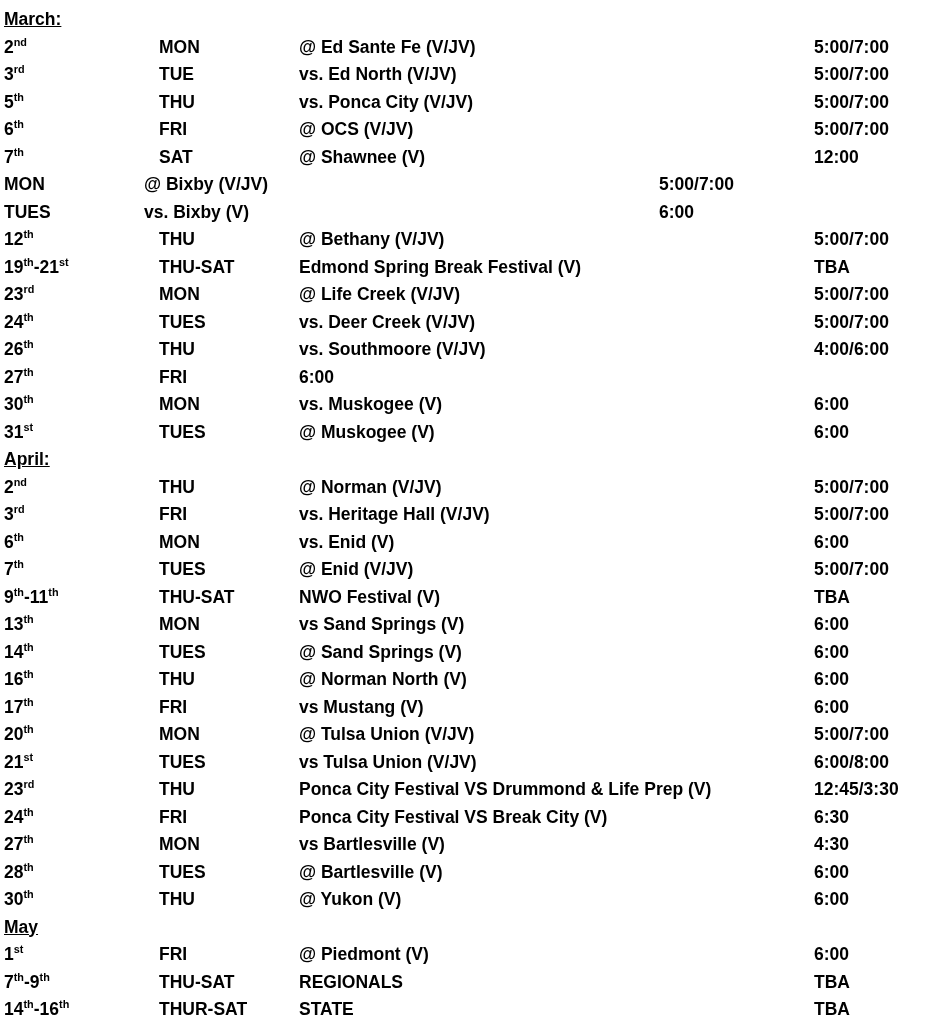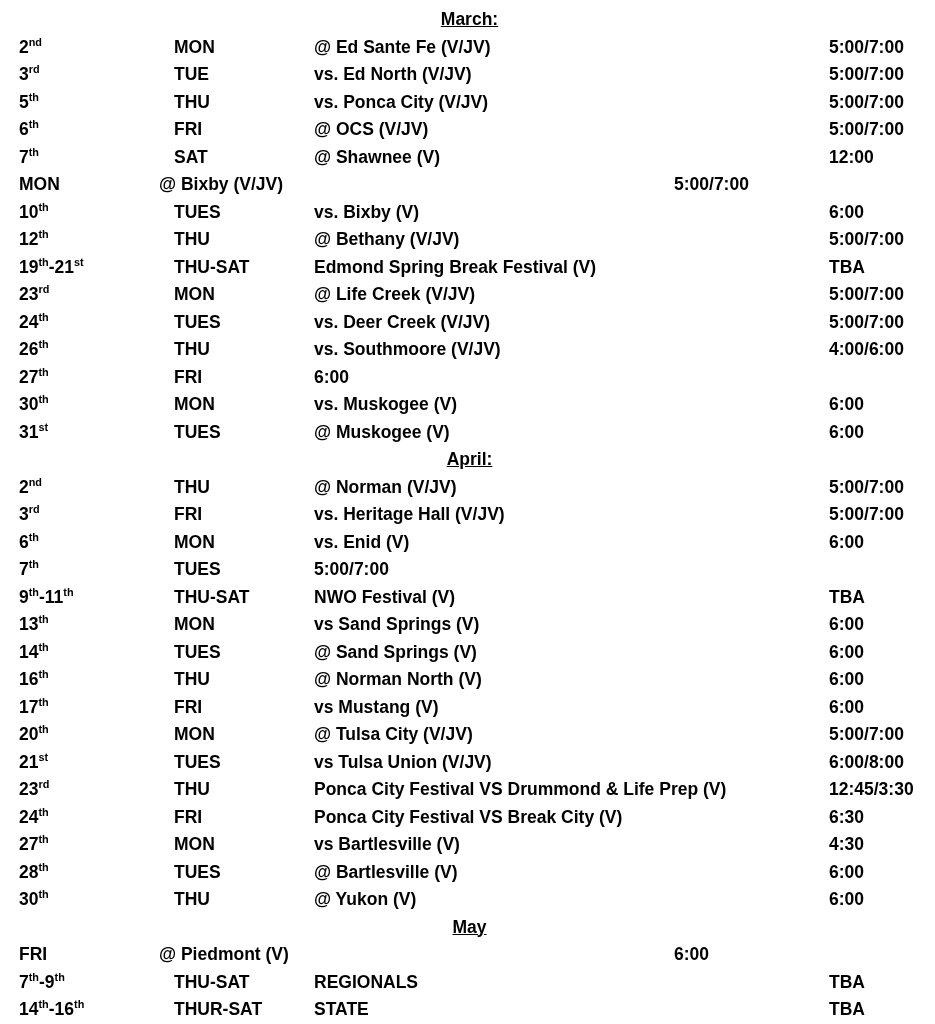--- a/index.html
+++ b/index.html
@@ -20,29 +20,27 @@
     padding: 6px 0 0 4px;
     box-sizing: border-box;
   }
   .month-heading {
     font-weight: bold;
     text-decoration: underline;
     font-size: 17.5px;
     line-height: 27.5px;
     margin: 0;
     padding: 0;
-    text-align: center;
   }
   .row {
     display: flex;
     align-items: flex-end;
     line-height: 27.5px;
     height: 27.5px;
     white-space: nowrap;
-    margin-left: 15px;
   }
   .col-date {
     width: 155px;
     flex: 0 0 155px;
   }
   .col-day {
     width: 140px;
     flex: 0 0 140px;
   }
   .col-event {
@@ -93,21 +91,20 @@
       <div class="col-day">SAT</div>
       <div class="col-event">@ Shawnee (V)</div>
       <div class="col-time">12:00</div>
     </div>
     <div class="row">
       <div class="col-day">MON</div>
       <div class="col-event">@ Bixby (V/JV)</div>
       <div class="col-time">5:00/7:00</div>
     </div>
     <div class="row">
-      <div class="col-date">10<sup>th</sup></div>
       <div class="col-day">TUES</div>
       <div class="col-event">vs. Bixby (V)</div>
       <div class="col-time">6:00</div>
     </div>
     <div class="row">
       <div class="col-date">12<sup>th</sup></div>
       <div class="col-day">THU</div>
       <div class="col-event">@ Bethany (V/JV)</div>
       <div class="col-time">5:00/7:00</div>
     </div>
@@ -167,20 +164,21 @@
     </div>
     <div class="row">
       <div class="col-date">6<sup>th</sup></div>
       <div class="col-day">MON</div>
       <div class="col-event">vs. Enid (V)</div>
       <div class="col-time">6:00</div>
     </div>
     <div class="row">
       <div class="col-date">7<sup>th</sup></div>
       <div class="col-day">TUES</div>
+      <div class="col-event">@ Enid (V/JV)</div>
       <div class="col-time">5:00/7:00</div>
     </div>
     <div class="row">
       <div class="col-date">9<sup>th</sup>-11<sup>th</sup></div>
       <div class="col-day">THU-SAT</div>
       <div class="col-event">NWO Festival (V)</div>
       <div class="col-time">TBA</div>
     </div>
     <div class="row">
       <div class="col-date">13<sup>th</sup></div>
@@ -202,21 +200,21 @@
     </div>
     <div class="row">
       <div class="col-date">17<sup>th</sup></div>
       <div class="col-day">FRI</div>
       <div class="col-event">vs Mustang (V)</div>
       <div class="col-time">6:00</div>
     </div>
     <div class="row">
       <div class="col-date">20<sup>th</sup></div>
       <div class="col-day">MON</div>
-      <div class="col-event">@ Tulsa City (V/JV)</div>
+      <div class="col-event">@ Tulsa Union (V/JV)</div>
       <div class="col-time">5:00/7:00</div>
     </div>
     <div class="row">
       <div class="col-date">21<sup>st</sup></div>
       <div class="col-day">TUES</div>
       <div class="col-event">vs Tulsa Union (V/JV)</div>
       <div class="col-time">6:00/8:00</div>
     </div>
     <div class="row">
       <div class="col-date">23<sup>rd</sup></div>
@@ -243,20 +241,21 @@
       <div class="col-time">6:00</div>
     </div>
     <div class="row">
       <div class="col-date">30<sup>th</sup></div>
       <div class="col-day">THU</div>
       <div class="col-event">@ Yukon (V)</div>
       <div class="col-time">6:00</div>
     </div>
     <div class="month-heading">May</div>
     <div class="row">
+      <div class="col-date">1<sup>st</sup></div>
       <div class="col-day">FRI</div>
       <div class="col-event">@ Piedmont (V)</div>
       <div class="col-time">6:00</div>
     </div>
     <div class="row">
       <div class="col-date">7<sup>th</sup>-9<sup>th</sup></div>
       <div class="col-day">THU-SAT</div>
       <div class="col-event">REGIONALS</div>
       <div class="col-time">TBA</div>
     </div>

